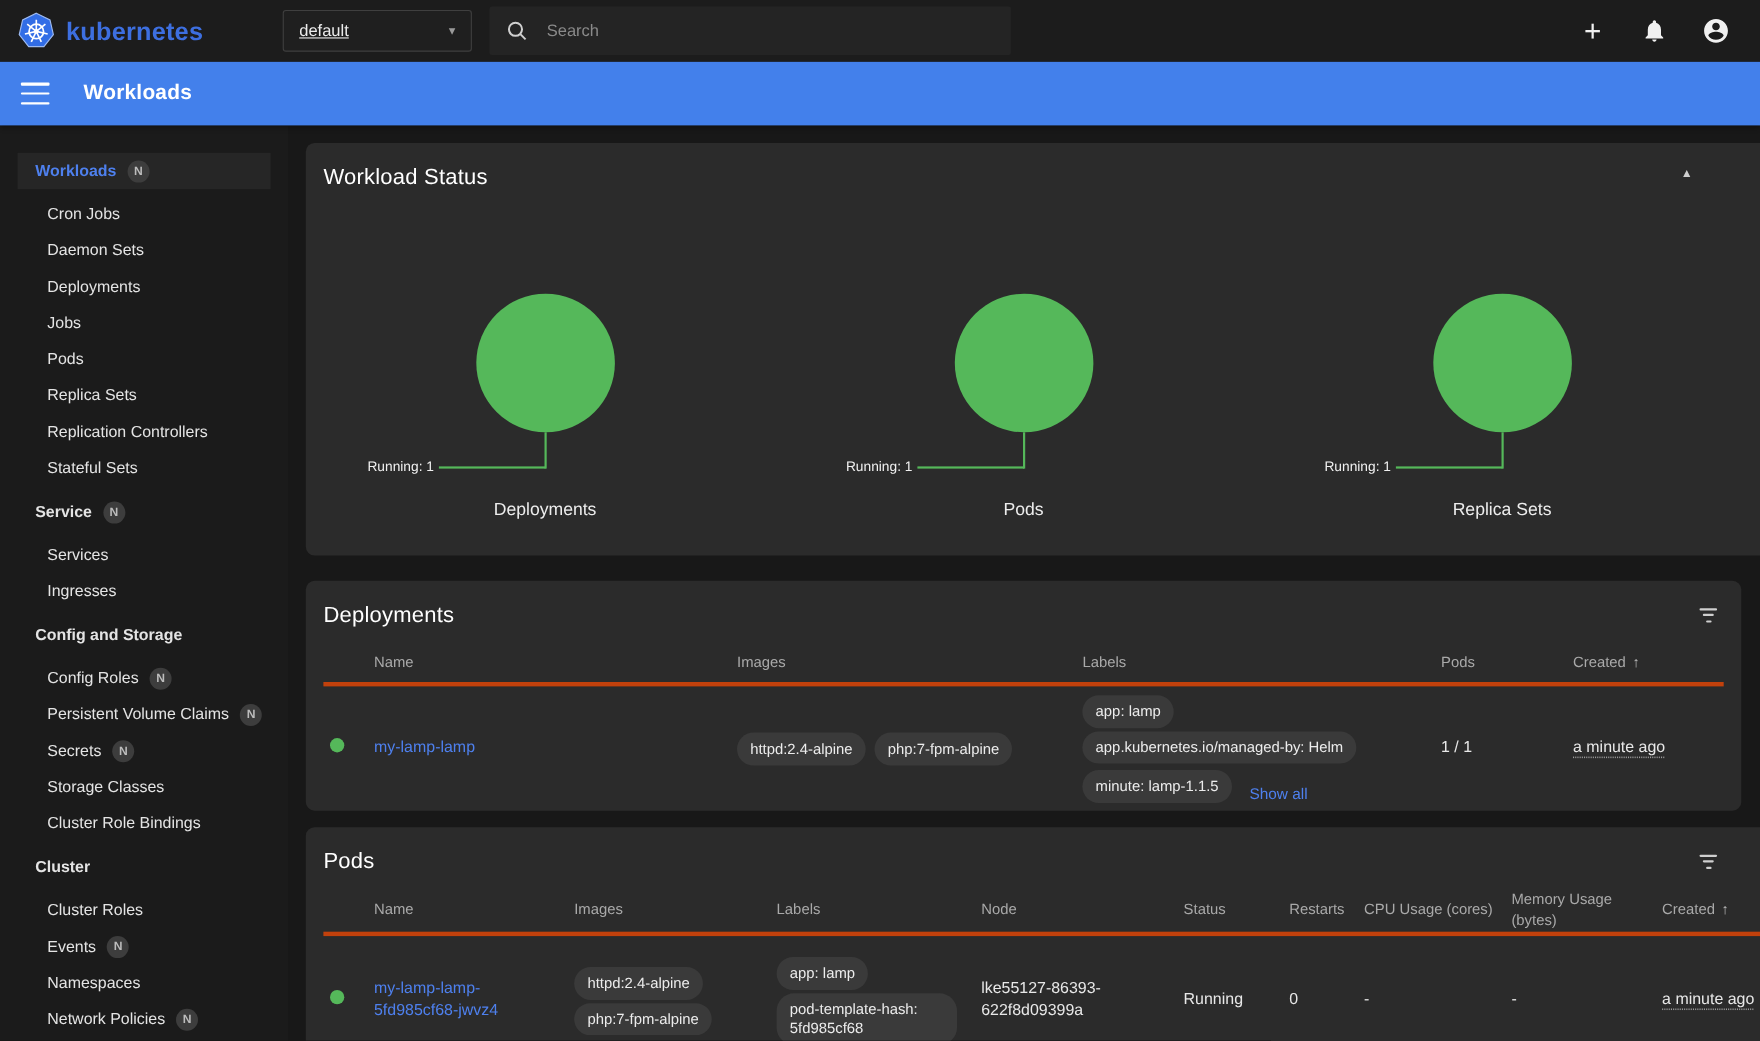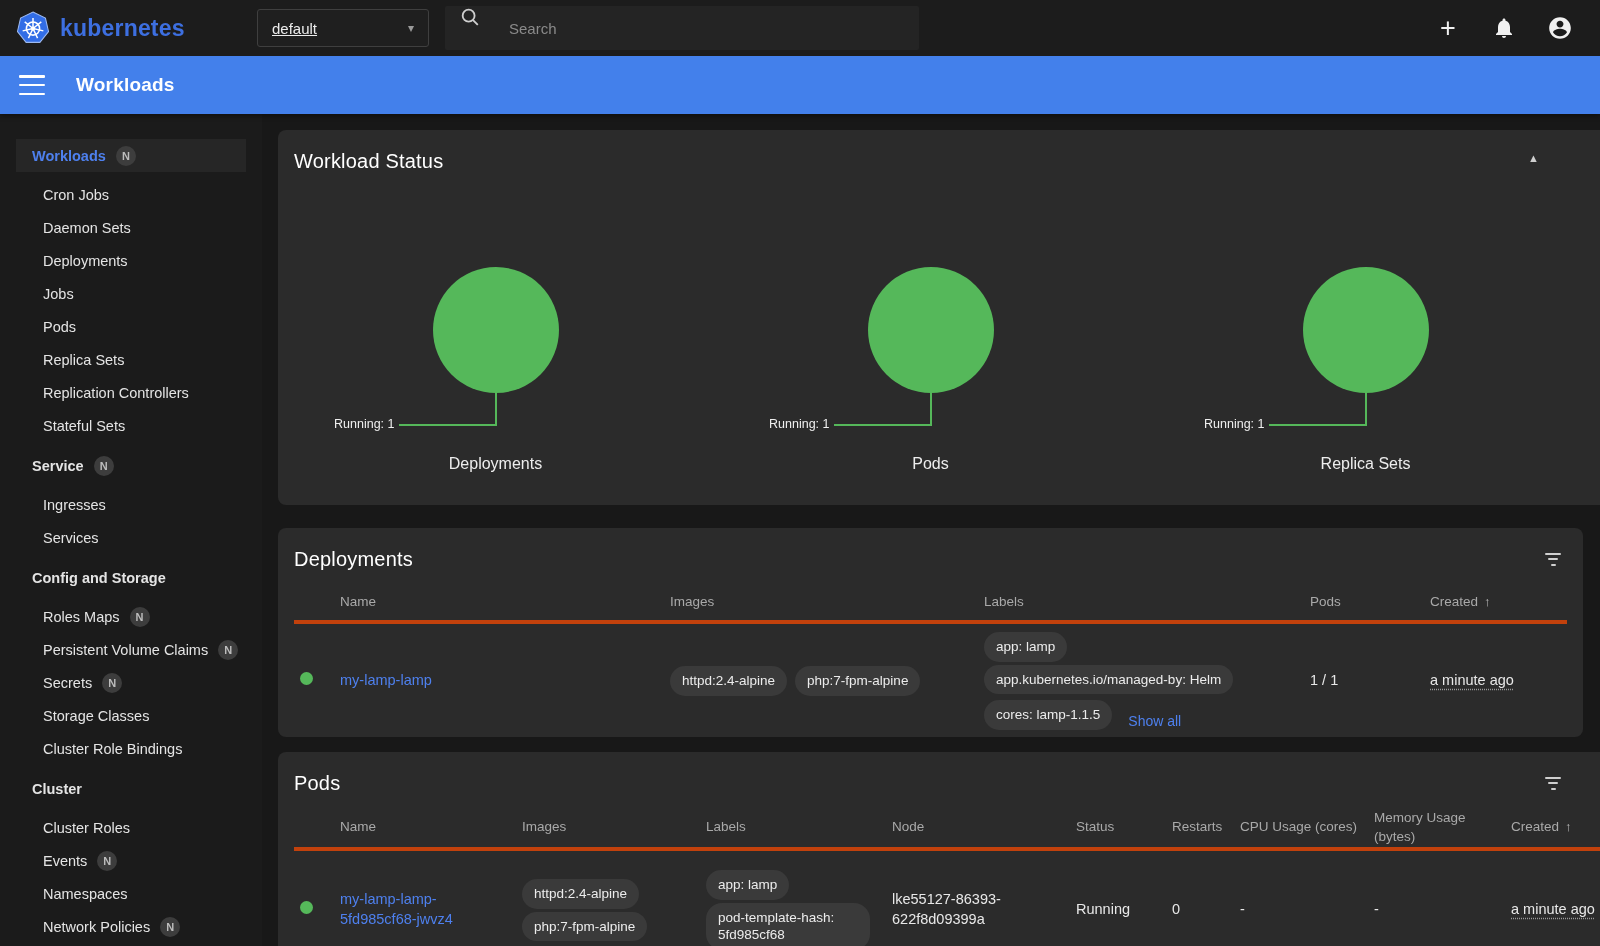--- a/index.html
+++ b/index.html
@@ -19,21 +19,21 @@
   .brand-name { color:#3d6fe0; font-size:23px; font-weight:bold; letter-spacing:.2px; }
   .ns-select {
     width:172px; height:38px; border:1px solid #3f3f3f; border-radius:3px;
     display:flex; align-items:center; justify-content:space-between;
     padding:0 14px; cursor:pointer; background:#1f1f1f;
   }
   .ns-select .val { font-size:15px; color:#ececec;text-decoration:underline; }
   .ns-select .caret { color:#9a9a9a; font-size:12px; }
   .searchbar {
     margin-left:16px; width:474px; height:44px; background:#242424; border-radius:2px;
-    display:flex; padding:0 14px; gap:28px;
+    display:flex; align-items:center; padding:0 14px; gap:16px;
   }
   .searchbar input {
     flex:1; background:transparent; border:none; outline:none;
     color:#e8e8e8; font-size:15px; font-family:inherit;
   }
   .searchbar input::placeholder { color:#8a8a8a; }
   .top-actions { margin-left:auto; display:flex; align-items:center; gap:28px; padding-right:26px; }
   .icon-btn { background:none; border:none; color:#f0f0f0; cursor:pointer;
     width:28px; height:28px; display:flex; align-items:center; justify-content:center; }
   .plus-glyph { font-size:27px; font-weight:300; line-height:1; color:#f0f0f0; }
@@ -222,33 +222,33 @@
     </div>
       <div class="si child">
       <span class="si-label">Stateful Sets</span>
 
     </div>
       <div class="si section">
       <span class="si-label">Service</span>
       <span class="n-badge">N</span>
     </div>
       <div class="si child">
+      <span class="si-label">Services</span>
+
+    </div>
+      <div class="si child">
       <span class="si-label">Ingresses</span>
-
-    </div>
-      <div class="si child">
-      <span class="si-label">Services</span>
 
     </div>
       <div class="si section">
       <span class="si-label">Config and Storage</span>
 
     </div>
       <div class="si child">
-      <span class="si-label">Roles Maps</span>
+      <span class="si-label">Config Roles</span>
       <span class="n-badge">N</span>
     </div>
       <div class="si child">
       <span class="si-label">Persistent Volume Claims</span>
       <span class="n-badge">N</span>
     </div>
       <div class="si child">
       <span class="si-label">Secrets</span>
       <span class="n-badge">N</span>
     </div>
@@ -339,21 +339,21 @@
           <div class="td">
             <a class="res-link">my-lamp-lamp</a>
           </div>
           <div class="td">
             <span class="chip">httpd:2.4-alpine</span><span class="chip">php:7-fpm-alpine</span>
           </div>
           <div class="td labels-cell">
             <span class="chip block">app: lamp</span>
             <span class="chip block">app.kubernetes.io/managed-by: Helm</span>
             <span class="chart-chip-line">
-              <span class="chip">cores: lamp-1.1.5</span>
+              <span class="chip">minute: lamp-1.1.5</span>
               <a class="show-all">Show all</a>
             </span>
           </div>
           <div class="td">1 / 1</div>
           <div class="td">
             <span class="created">a minute ago</span>
           </div>
         </div>
       </div>
     </section>

